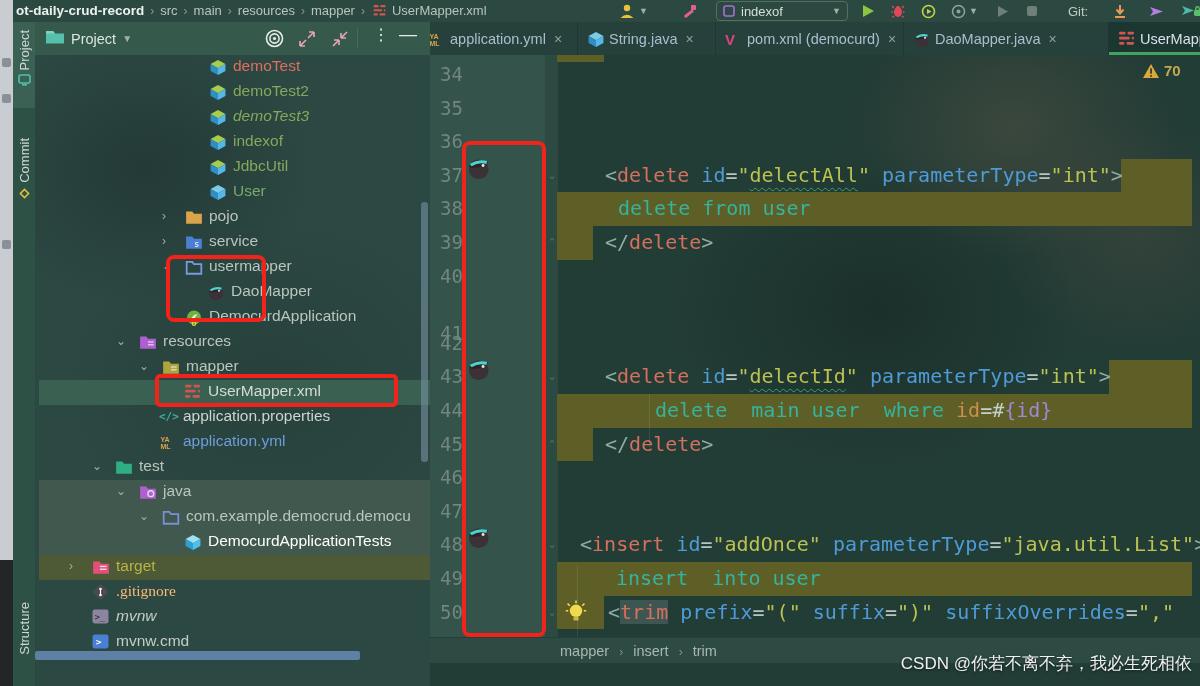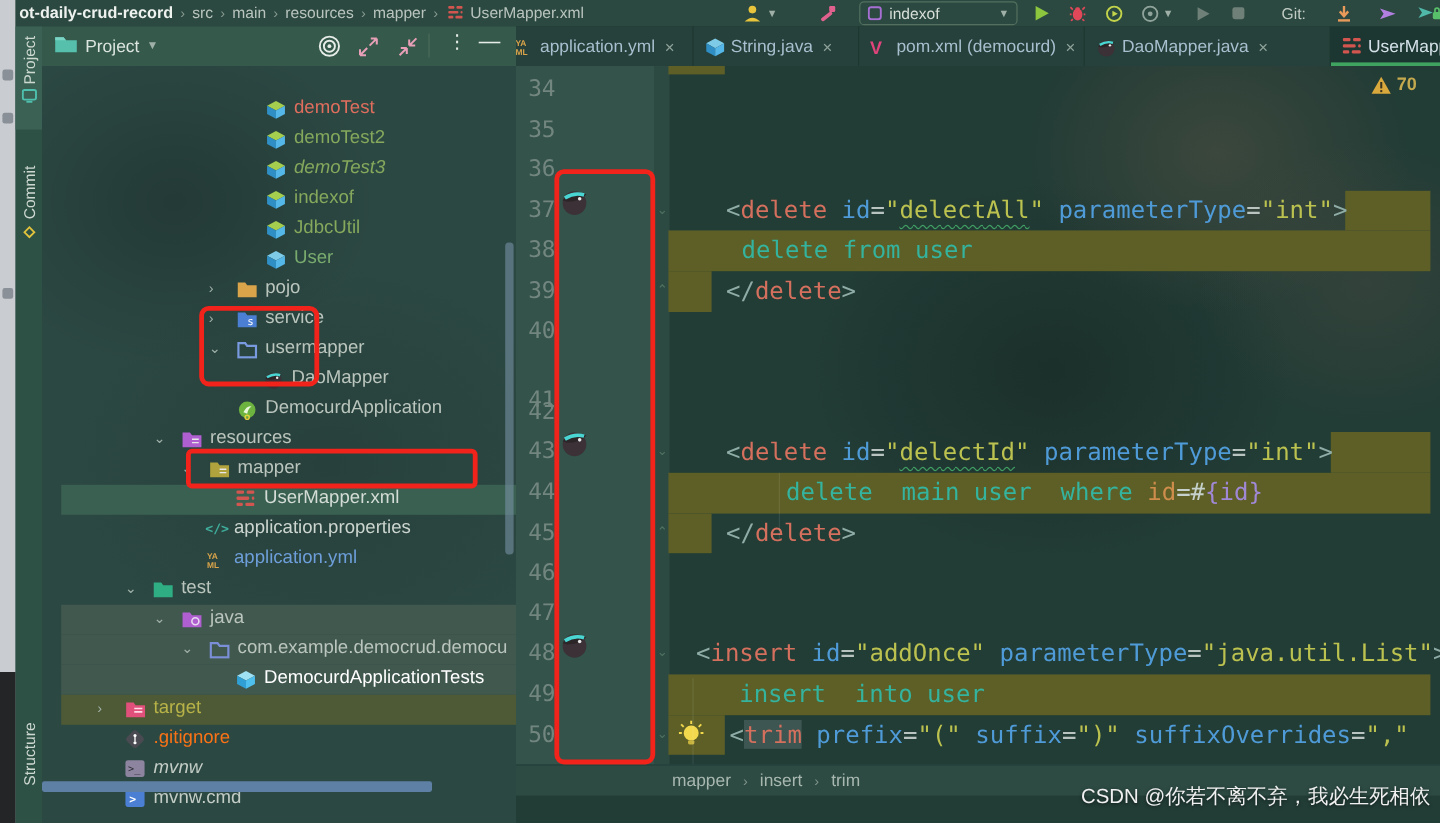--- a/index.html
+++ b/index.html
@@ -27,21 +27,21 @@
   #tab-project-stripe{top:0;height:86px;background:#3a6153;}
   
   #project-panel{position:absolute;left:35px;top:22px;width:395px;height:664px;background:#2c4843;}
   #project-panel::before{content:"";position:absolute;inset:0;
      background:radial-gradient(240px 200px at 28% 22%,rgba(0,0,0,.20),transparent 70%),
                 radial-gradient(300px 240px at 60% 55%,rgba(25,40,36,.25),transparent 70%);}
   #panel-header{position:absolute;left:0;top:0;width:395px;height:33px;background:#35594b;display:flex;align-items:center;}
   #panel-header .ph-title{font-size:14.5px;color:#dce5df;margin-left:8px;}
   .ph-ic{position:absolute;top:6px;}
   #tree{position:absolute;left:0;top:33px;width:395px;height:600px;}
-  .trow{position:absolute;left:16px;width:395px;height:25px;display:block;margin-top:24px;}
+  .trow{position:absolute;left:4px;width:395px;height:25px;display:block;}
   .trow .chev{position:absolute;top:4px;font-size:12px;color:#9fb0a8;}
   .trow .ic{position:absolute;top:4px;width:18px;height:17px;}
   .trow .lbl{position:absolute;top:2px;font-size:15.5px;white-space:nowrap;}
   .row-selected{background:#3a6052;}
   .row-soft{background:#41584f;}
   .row-olive{background:#4e5a35;}
   #tree-vscroll{position:absolute;left:386px;top:180px;width:7px;height:260px;background:rgba(125,152,173,.55);border-radius:3px;}
   #tree-hscroll{position:absolute;left:0;top:629px;width:325px;height:9px;background:#5d80a4;border-radius:2px;}
   
   #editor{position:absolute;left:430px;top:22px;width:770px;height:664px;background:#223c36;}
@@ -455,21 +455,21 @@
         </div>
         <div class="trow" style="top: 525px;">
           <span class="ic" style="left: 53px;">
             <svg width="17" height="16" viewBox="0 0 16 16">
               <rect x="2" y="2" width="12" height="12" rx="3" transform="rotate(45 8 8)" fill="#4a4a52"></rect>
               <circle cx="8" cy="5" r="1.3" fill="#fff"></circle>
               <circle cx="8" cy="11" r="1.3" fill="#fff"></circle>
               <line x1="8" y1="6" x2="8" y2="10" stroke="#fff" stroke-width="1.1"></line>
             </svg>
           </span>
-          <span class="lbl" style="left: 77px; color: #f97316;">.gitignore</span>
+          <span class="lbl" style="left: 77px; color: #fdba74; font-family: Liberation Serif, serif;">.gitignore</span>
         </div>
         <div class="trow" style="top: 550px;">
           <span class="ic" style="left: 53px;">
             <svg width="17" height="15" viewBox="0 0 16 14">
               <rect x="0.5" y="0.5" width="15" height="13" rx="2" fill="#8d84a0"></rect>
               <text x="2.5" y="10" font-size="8" fill="#2a2a30" font-family="monospace">&gt;_</text>
             </svg>
           </span>
           <span class="lbl" style="left: 77px; color: rgb(195, 205, 198); font-style: italic;">mvnw</span>
         </div>

